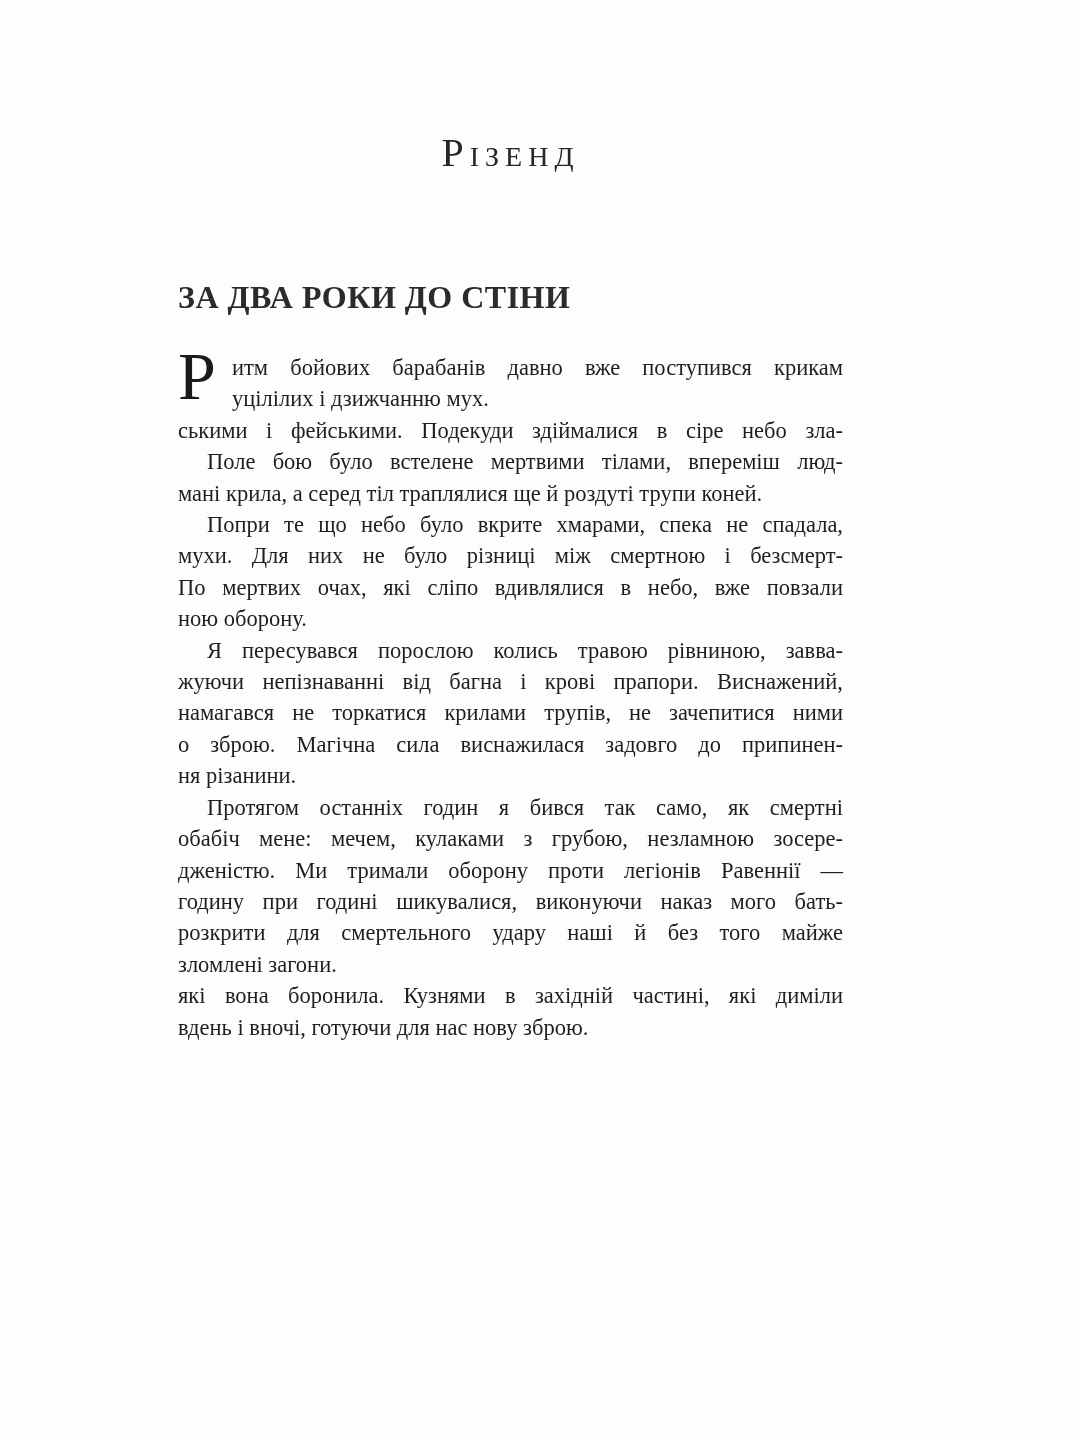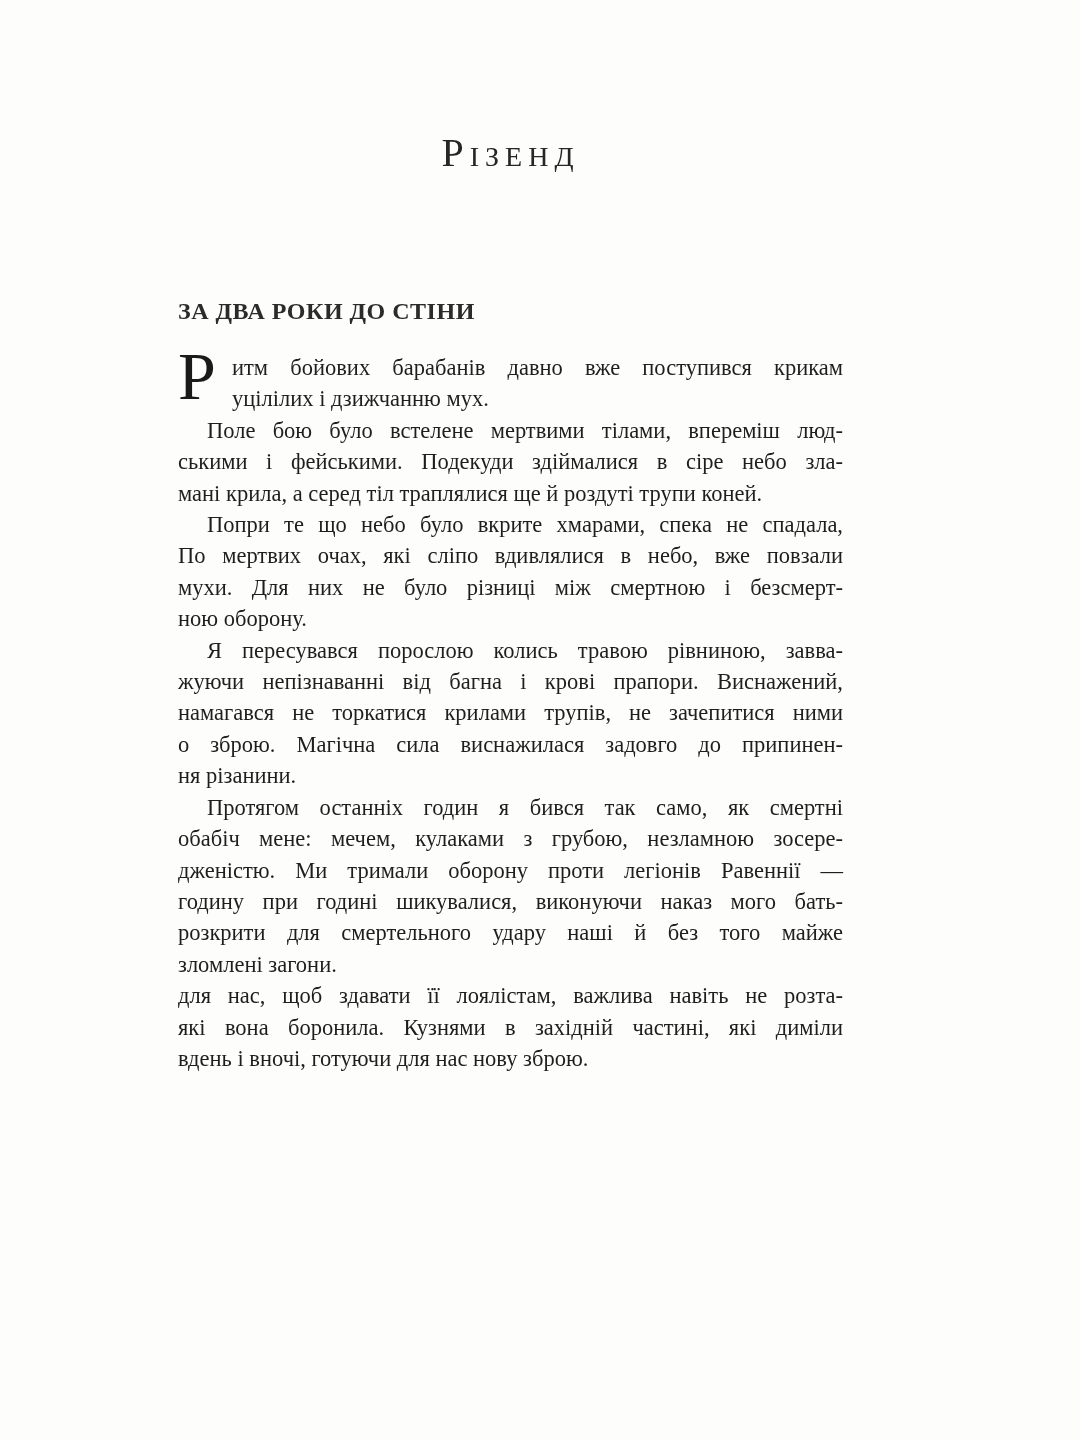--- a/index.html
+++ b/index.html
@@ -29,25 +29,25 @@
     text-align: center;
     font-size: 40px;
     line-height: 46px;
     font-weight: 400;
     font-variant: small-caps;
     letter-spacing: 6px;
     color: #262626;
   }
   .section-heading {
     position: absolute;
-    top: 297px;
+    top: 283px;
     left: 178px;
     width: 665px;
     margin: 0;
-    font-size: 24px;
+    font-size: 32px;
     line-height: 28px;
     font-weight: 700;
     letter-spacing: 0.5px;
     color: #2b2b2b;
   }
   .body-text {
     position: absolute;
     top: 352px;
     left: 178px;
     width: 665px;
@@ -87,44 +87,43 @@
 <div class="page">
   <h1 class="chapter-title">Різенд</h1>
   <h2 class="section-heading">ЗА ДВА РОКИ ДО СТІНИ</h2>
   <div class="body-text">
       <div class="para has-drop">
         <span class="drop-cap">Р</span>
         <div class="line">итм бойових барабанів давно вже поступився крикам</div>
         <div class="line last">уцілілих і дзижчанню мух.</div>
       </div>
       <div class="para">
+        <div class="line">ськими і фейськими. Подекуди здіймалися в сіре небо зла-</div>
         <div class="line first">Поле бою було встелене мертвими тілами, впереміш люд-</div>
-        <div class="line">ськими і фейськими. Подекуди здіймалися в сіре небо зла-</div>
         <div class="line last">мані крила, а серед тіл траплялися ще й роздуті трупи коней.</div>
       </div>
       <div class="para">
         <div class="line first">Попри те що небо було вкрите хмарами, спека не спадала,</div>
+        <div class="line">мухи. Для них не було різниці між смертною і безсмерт-</div>
         <div class="line">По мертвих очах, які сліпо вдивлялися в небо, вже повзали</div>
-        <div class="line">мухи. Для них не було різниці між смертною і безсмерт-</div>
         <div class="line last">ною оборону.</div>
       </div>
       <div class="para">
         <div class="line first">Я пересувався порослою колись травою рівниною, завва-</div>
         <div class="line">жуючи непізнаванні від багна і крові прапори. Виснажений,</div>
         <div class="line">намагався не торкатися крилами трупів, не зачепитися ними</div>
         <div class="line">о зброю. Магічна сила виснажилася задовго до припинен-</div>
         <div class="line last">ня різанини.</div>
       </div>
       <div class="para">
         <div class="line first">Протягом останніх годин я бився так само, як смертні</div>
         <div class="line">обабіч мене: мечем, кулаками з грубою, незламною зосере-</div>
         <div class="line">дженістю. Ми тримали оборону проти легіонів Равеннії —</div>
         <div class="line">годину при годині шикувалися, виконуючи наказ мого бать-</div>
         <div class="line">розкрити для смертельного удару наші й без того майже</div>
         <div class="line last">зломлені загони.</div>
       </div>
       <div class="para">
-        <div class="line">для нас, щоб здавати її лоялістам, важлива навіть не розта-</div>
         <div class="line">які вона боронила. Кузнями в західній частині, які диміли</div>
         <div class="line last">вдень і вночі, готуючи для нас нову зброю.</div>
       </div>
     </div>
 </div>
 
 </body></html>

